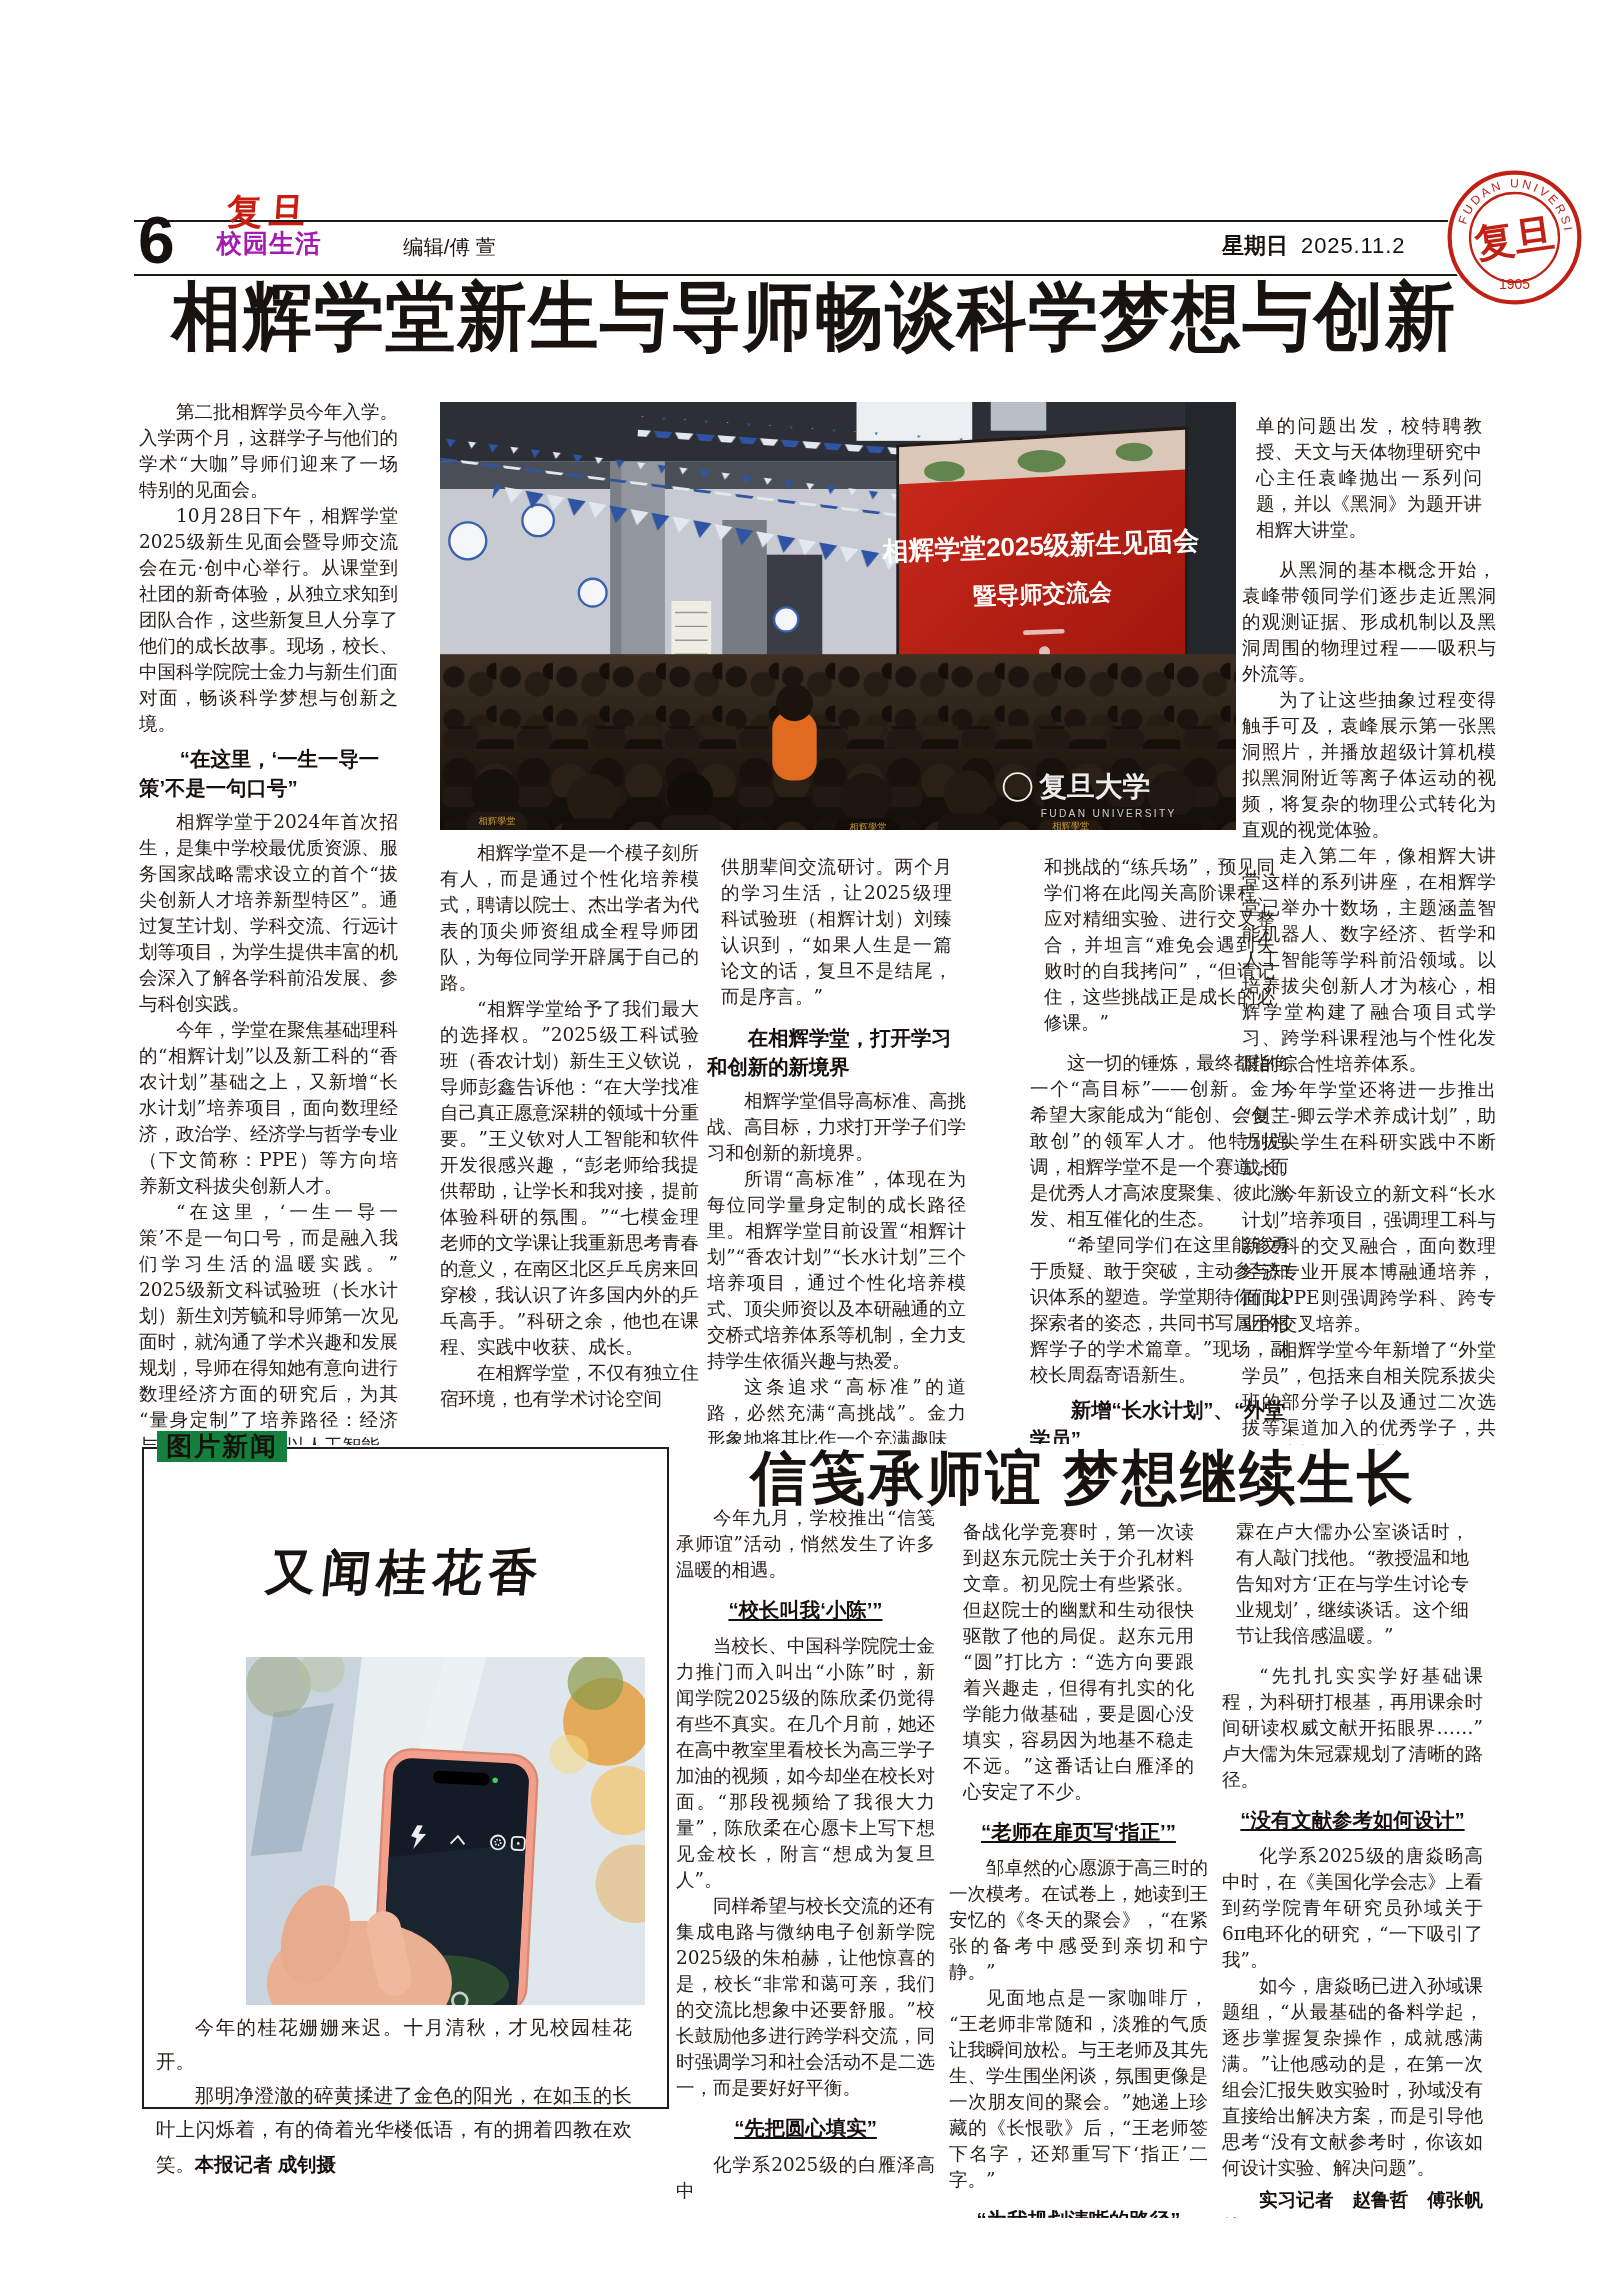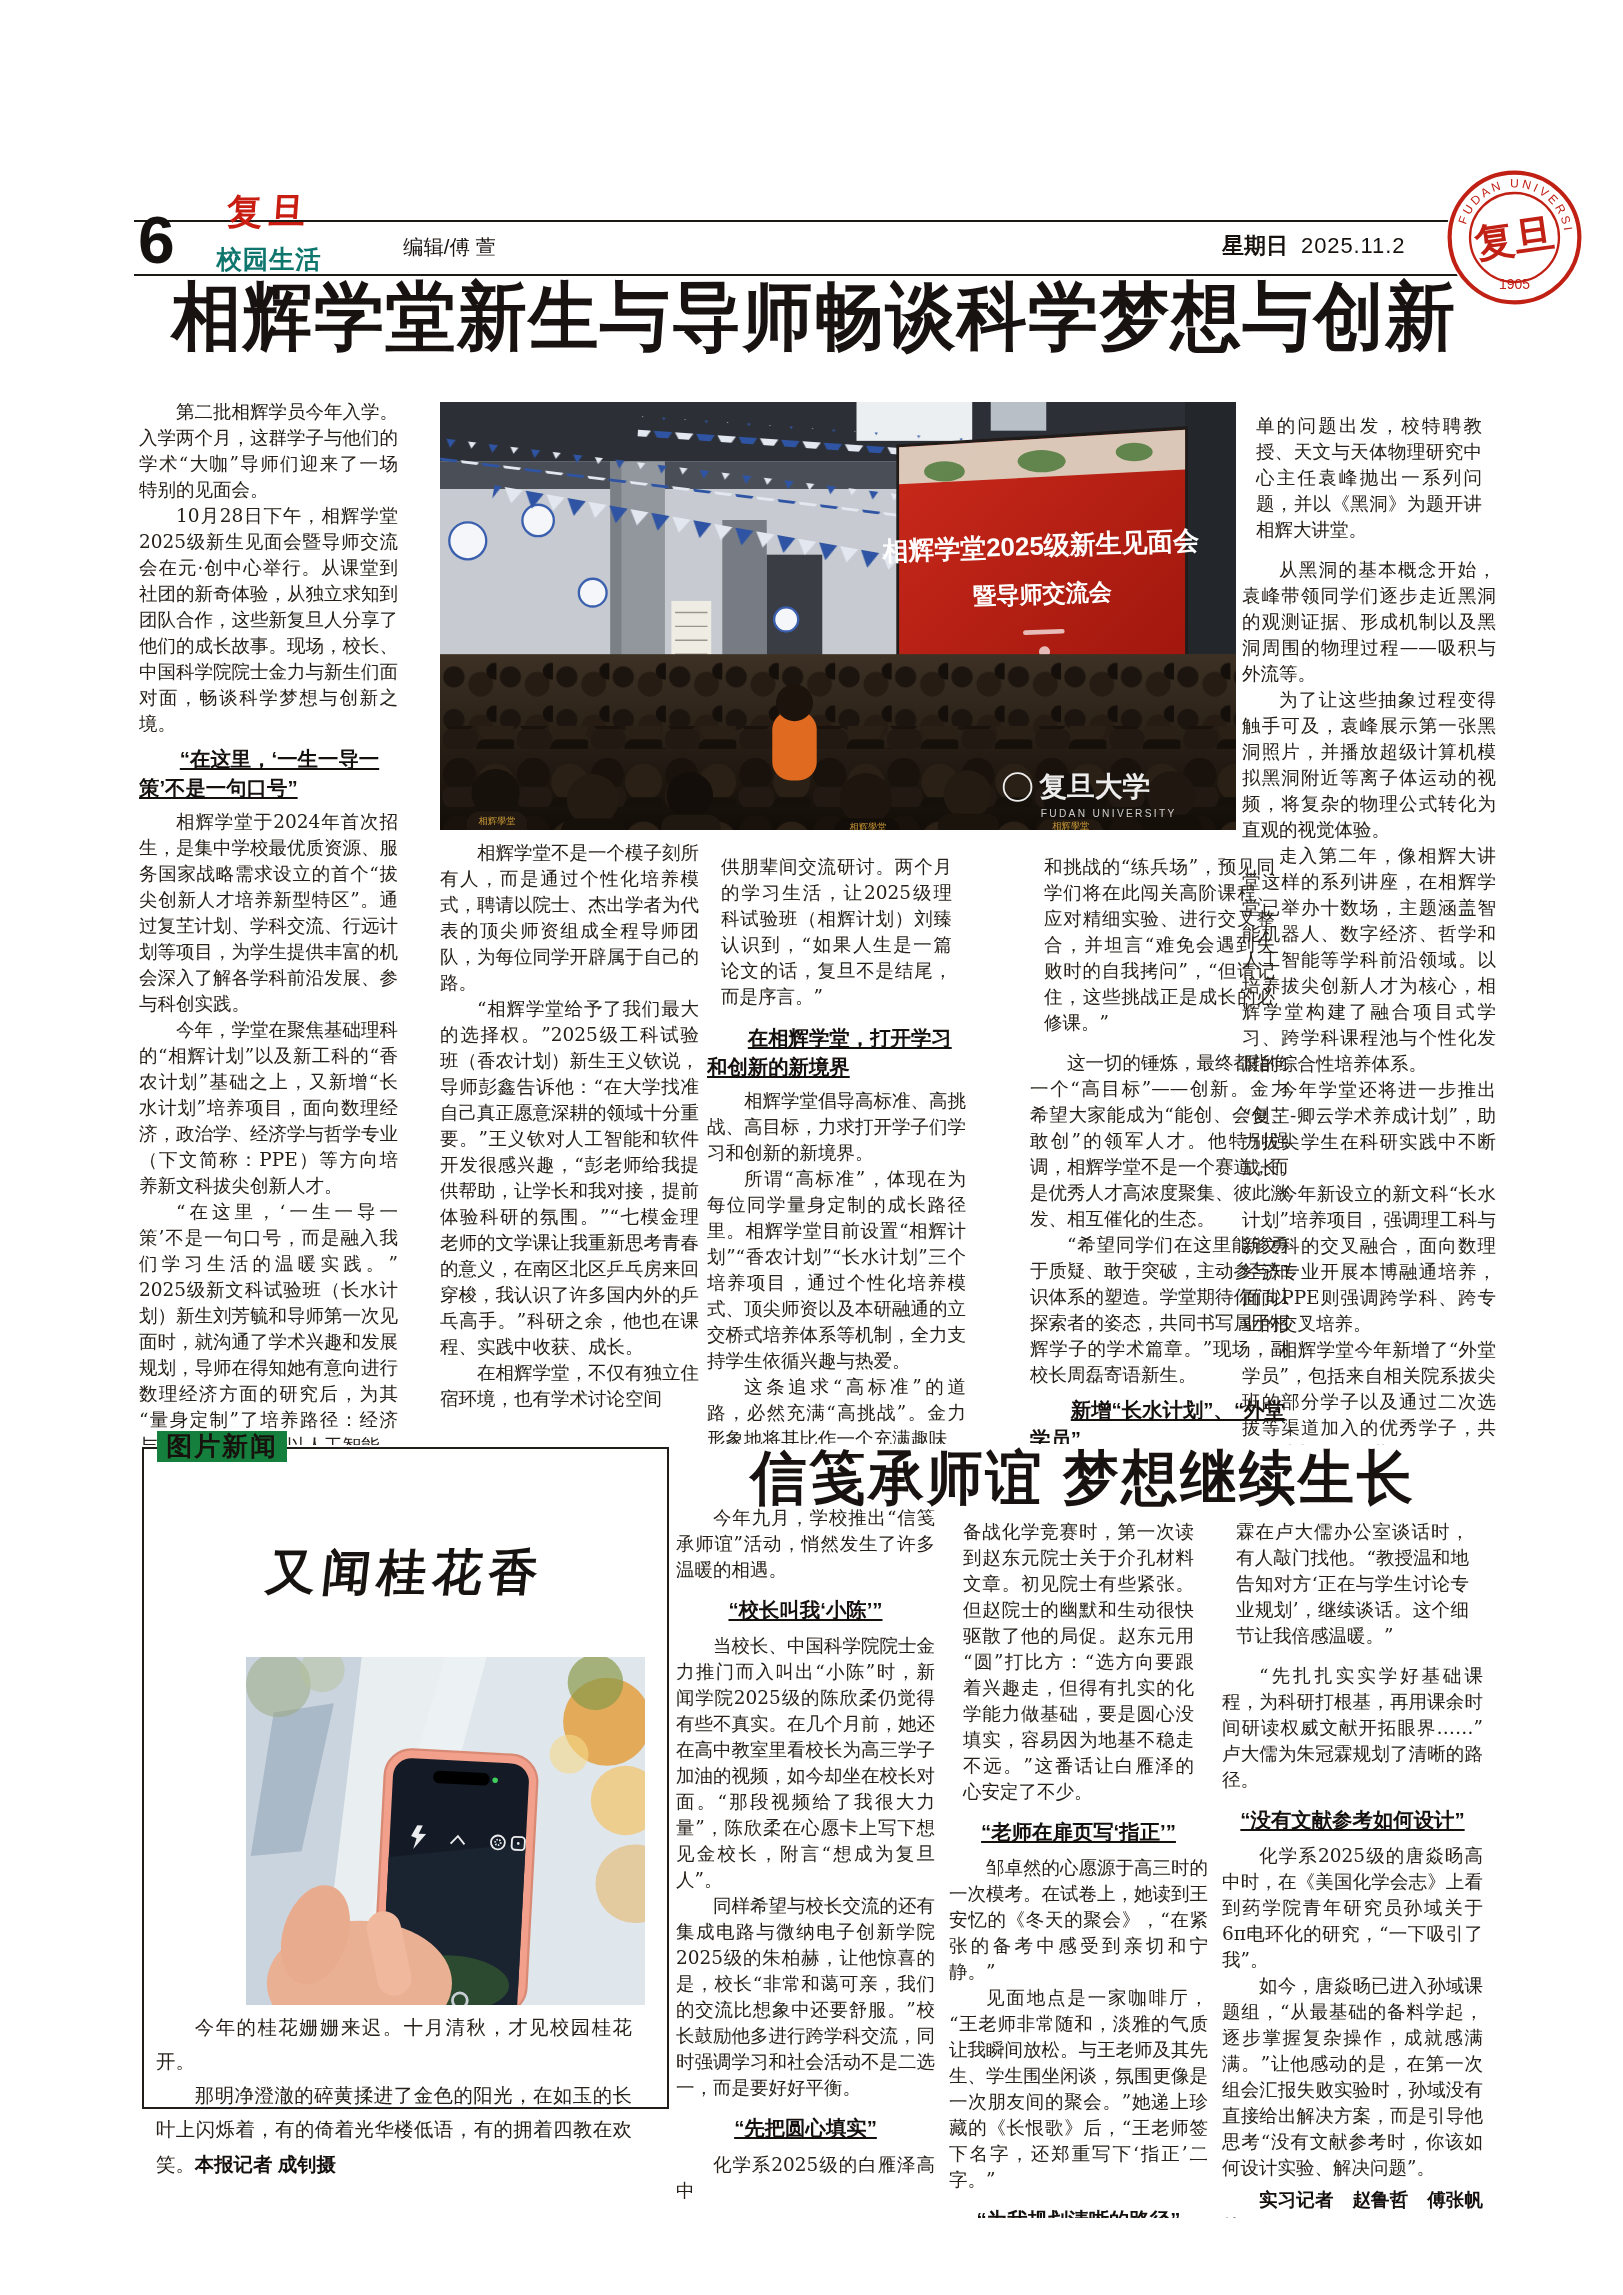--- a/index.html
+++ b/index.html
@@ -3,34 +3,34 @@
 <meta charset="utf-8">
 <style>
   html,body{margin:0;padding:0;background:#ffffff;}
   .page{position:relative;width:1623px;height:2295px;background:#fff;overflow:hidden;
         font-family:"DejaVu Serif","Liberation Serif",serif;color:#262019;}
   .rule{position:absolute;left:134px;width:1360px;height:1.9px;background:#1c1814;}
   
   .pagenum{position:absolute;left:138px;top:207px;font:700 66px/1 "Liberation Sans",sans-serif;color:#15110e;}
   .masthead{position:absolute;left:211px;top:193px;width:116px;text-align:center;}
   .masthead .cn{font:700 36px/1 "DejaVu Serif",serif;color:#c81d10;letter-spacing:6.5px;transform:skewX(-4deg);display:inline-block;}
-  .masthead .sec{font:700 25.4px/1.1 "Liberation Sans",sans-serif;color:#0f766e;margin-top:17px;letter-spacing:0.9px;}
+  .masthead .sec{font:700 25.4px/1.1 "Liberation Sans",sans-serif;color:#a21caf;margin-top:1px;letter-spacing:0.9px;}
   .editor{position:absolute;left:403px;top:237px;font:20.4px/1 "Liberation Sans",sans-serif;color:#17120e;}
   .dateblock{position:absolute;left:1222px;top:235px;font:700 22px/1 "Liberation Sans",sans-serif;color:#17120e;}
   .dateblock .d{font-weight:400;margin-left:13px;letter-spacing:0.9px;}
   .seal{position:absolute;left:1445px;top:168px;width:139px;height:139px;}
   
   .headline1{position:absolute;left:134px;top:277px;width:1360px;text-align:center;
      font:900 70px/1.15 "Liberation Sans",sans-serif;color:#181310;letter-spacing:1.4px;transform:scaleY(1.06);}
   
   .col{position:absolute;width:259px;font-size:18.5px;line-height:26px;text-align:justify;overflow:hidden;}
   .p{margin:0;text-indent:2em;}
   .cont{margin:14px;text-indent:0;}
   .sub1{margin:8.3px 0 5.6px;text-indent:2em;font-family:"Liberation Sans",sans-serif;font-weight:700;
-        font-size:20.4px;line-height:29px;color:#14100d;text-align:left;text-decoration:underline;}
+        font-size:20.4px;line-height:29px;color:#14100d;text-align:left;}
   .sub2{margin:14px 0 9.3px;text-indent:0;text-align:center;font-family:"Liberation Sans",sans-serif;
         font-weight:700;font-size:20.4px;line-height:27px;color:#14100d;text-decoration:underline;}
   .byline-just{margin-top:4.6px;text-indent:2em;font:700 18.5px/27px "Liberation Sans",sans-serif;color:#14100d;}
   .photo-main{position:absolute;left:440px;top:402px;width:796px;height:428px;overflow:hidden;}
   
   .picbox{position:absolute;left:142px;top:1447px;width:523px;height:658px;border:2.3px solid #211d19;}
   .picbox .label{position:absolute;top:-18.5px;left:13px;background:#15803d;padding:0 9.3px;
         font:700 26px/1.2 "Liberation Sans",sans-serif;color:#17120e;letter-spacing:1.9px;}
   .picbox .title{position:absolute;top:99px;left:0;width:100%;text-align:center;
         font:700 49px/1 "DejaVu Serif",serif;color:#171310;letter-spacing:6.5px;transform:skewX(-6deg);}

